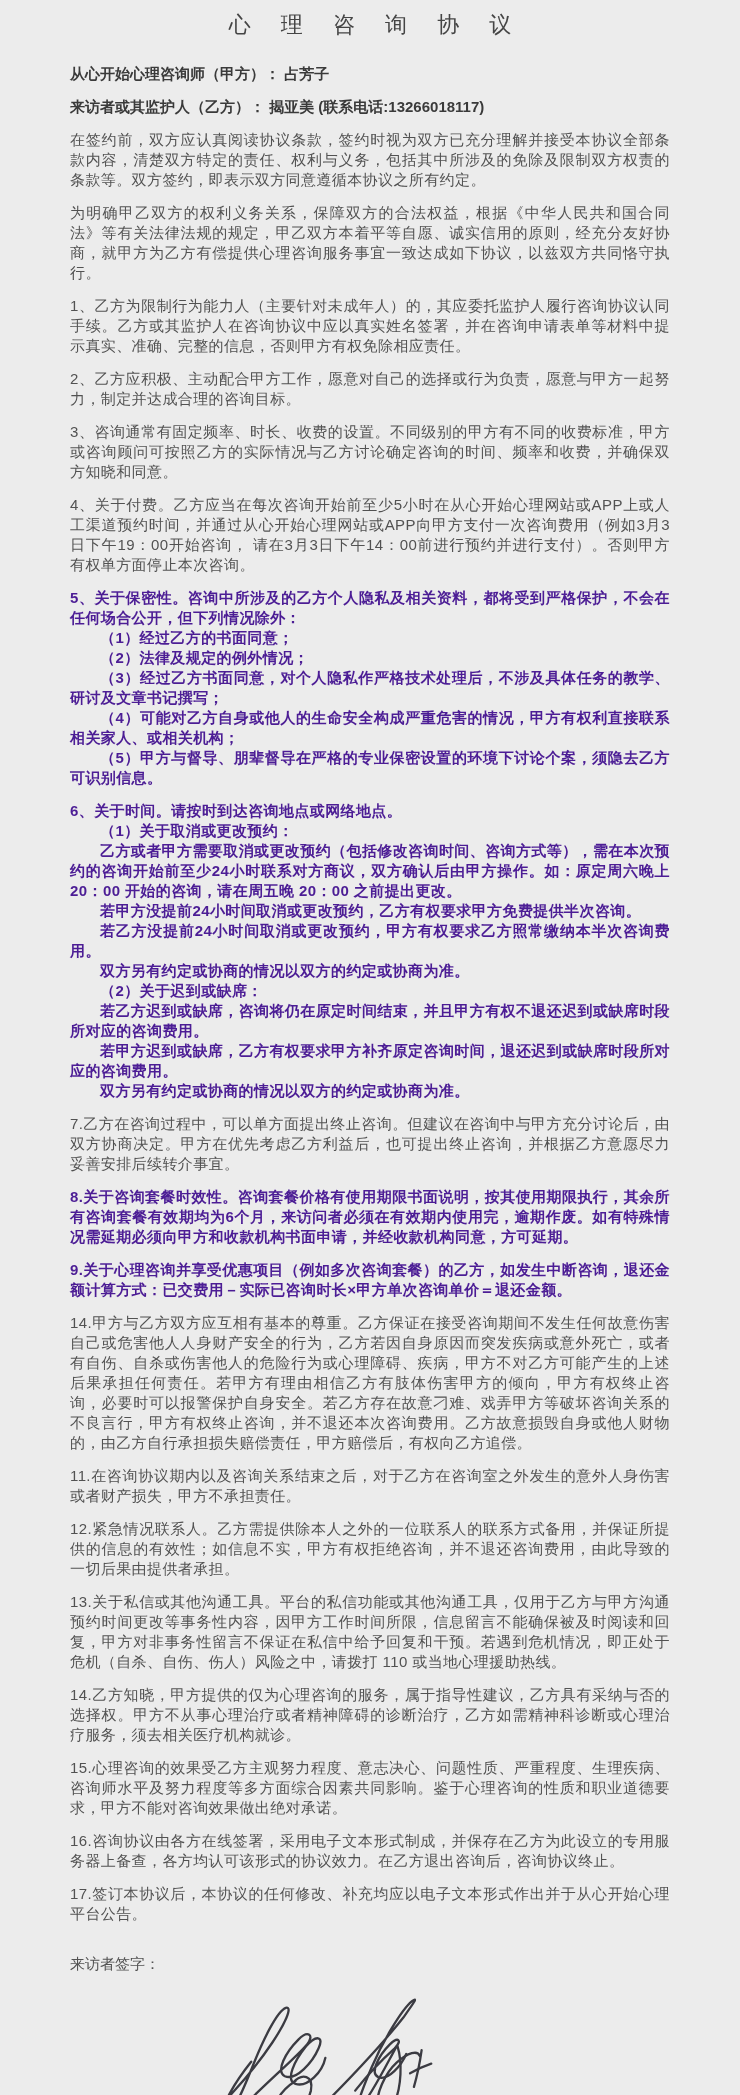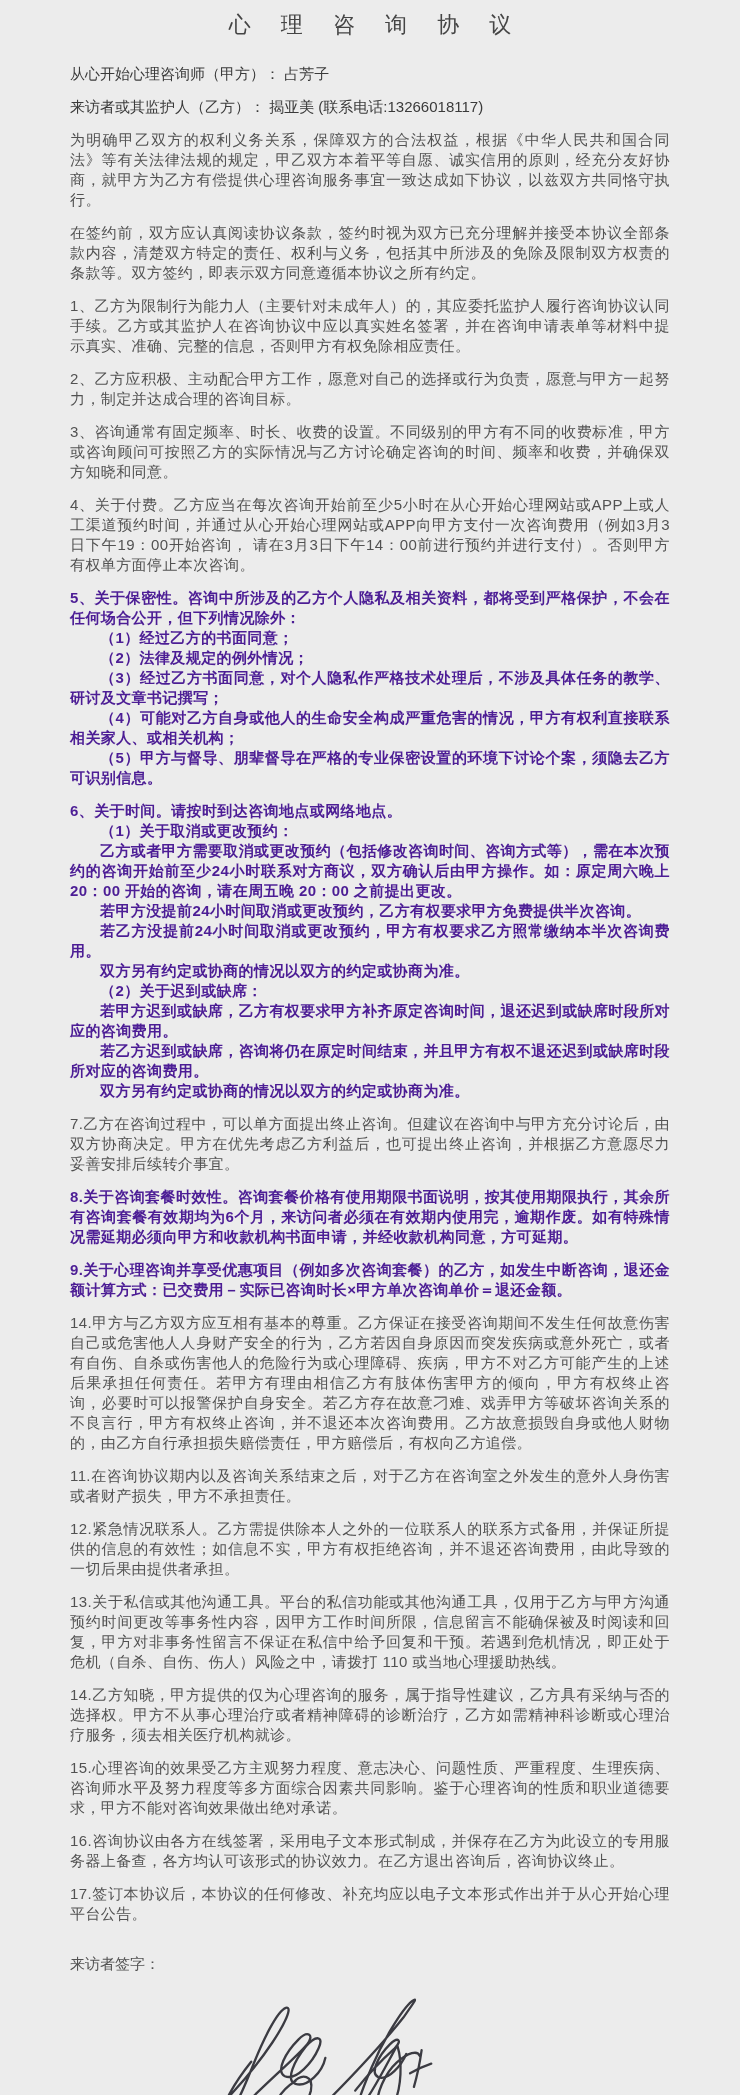--- a/index.html
+++ b/index.html
@@ -19,21 +19,21 @@
   .doc-title{
     font-size:22px;
     font-weight:400;
     color:#454545;
     text-align:center;
     letter-spacing:12px;
     margin:4px 0 24px 0;
     text-indent:12px; 
   }
   .party-line{
-    font-weight:normal;
+    font-weight:bold;
     color:#3a3a3a;
     font-size:15px;
     line-height:20px;
     margin:0 0 13px 0;
   }
   .preamble-paragraph, .cp{
     font-size:15px;
     line-height:20px;
     letter-spacing:0.4px;
     text-align:justify;
@@ -60,22 +60,22 @@
 <body>
 
 <div class="page">
 
   <h1 class="doc-title">心 理 咨 询 协 议</h1>
 
   <p class="party-line">从心开始心理咨询师（甲方）： 占芳子</p>
   <p class="party-line">来访者或其监护人（乙方）： 揭亚美 (联系电话:13266018117)</p>
 
   <div>
+      <p class="preamble-paragraph">在签约前，双方应认真阅读协议条款，签约时视为双方已充分理解并接受本协议全部条款内容，清楚双方特定的责任、权利与义务，包括其中所涉及的免除及限制双方权责的条款等。双方签约，即表示双方同意遵循本协议之所有约定。</p>
       <p class="preamble-paragraph">为明确甲乙双方的权利义务关系，保障双方的合法权益，根据《中华人民共和国合同法》等有关法律法规的规定，甲乙双方本着平等自愿、诚实信用的原则，经充分友好协商，就甲方为乙方有偿提供心理咨询服务事宜一致达成如下协议，以兹双方共同恪守执行。</p>
-      <p class="preamble-paragraph">在签约前，双方应认真阅读协议条款，签约时视为双方已充分理解并接受本协议全部条款内容，清楚双方特定的责任、权利与义务，包括其中所涉及的免除及限制双方权责的条款等。双方签约，即表示双方同意遵循本协议之所有约定。</p>
     </div>
 
   <div>
       <div class="clause">
         <p class="cp">1、乙方为限制行为能力人（主要针对未成年人）的，其应委托监护人履行咨询协议认同手续。乙方或其监护人在咨询协议中应以真实姓名签署，并在咨询申请表单等材料中提示真实、准确、完整的信息，否则甲方有权免除相应责任。</p>
       </div>
       <div class="clause">
         <p class="cp">2、乙方应积极、主动配合甲方工作，愿意对自己的选择或行为负责，愿意与甲方一起努力，制定并达成合理的咨询目标。</p>
       </div>
       <div class="clause">
@@ -93,22 +93,22 @@
         <p class="cp ind">（5）甲方与督导、朋辈督导在严格的专业保密设置的环境下讨论个案，须隐去乙方可识别信息。</p>
       </div>
       <div class="clause bold">
         <p class="cp">6、关于时间。请按时到达咨询地点或网络地点。</p>
         <p class="cp ind">（1）关于取消或更改预约：</p>
         <p class="cp ind">乙方或者甲方需要取消或更改预约（包括修改咨询时间、咨询方式等），需在本次预约的咨询开始前至少24小时联系对方商议，双方确认后由甲方操作。如：原定周六晚上 20：00 开始的咨询，请在周五晚 20：00 之前提出更改。</p>
         <p class="cp ind">若甲方没提前24小时间取消或更改预约，乙方有权要求甲方免费提供半次咨询。</p>
         <p class="cp ind">若乙方没提前24小时间取消或更改预约，甲方有权要求乙方照常缴纳本半次咨询费用。</p>
         <p class="cp ind">双方另有约定或协商的情况以双方的约定或协商为准。</p>
         <p class="cp ind">（2）关于迟到或缺席：</p>
+        <p class="cp ind">若乙方迟到或缺席，咨询将仍在原定时间结束，并且甲方有权不退还迟到或缺席时段所对应的咨询费用。</p>
         <p class="cp ind">若甲方迟到或缺席，乙方有权要求甲方补齐原定咨询时间，退还迟到或缺席时段所对应的咨询费用。</p>
-        <p class="cp ind">若乙方迟到或缺席，咨询将仍在原定时间结束，并且甲方有权不退还迟到或缺席时段所对应的咨询费用。</p>
         <p class="cp ind">双方另有约定或协商的情况以双方的约定或协商为准。</p>
       </div>
       <div class="clause">
         <p class="cp">7.乙方在咨询过程中，可以单方面提出终止咨询。但建议在咨询中与甲方充分讨论后，由双方协商决定。甲方在优先考虑乙方利益后，也可提出终止咨询，并根据乙方意愿尽力妥善安排后续转介事宜。</p>
       </div>
       <div class="clause bold">
         <p class="cp">8.关于咨询套餐时效性。咨询套餐价格有使用期限书面说明，按其使用期限执行，其余所有咨询套餐有效期均为6个月，来访问者必须在有效期内使用完，逾期作废。如有特殊情况需延期必须向甲方和收款机构书面申请，并经收款机构同意，方可延期。</p>
       </div>
       <div class="clause bold">
         <p class="cp">9.关于心理咨询并享受优惠项目（例如多次咨询套餐）的乙方，如发生中断咨询，退还金额计算方式：已交费用－实际已咨询时长×甲方单次咨询单价＝退还金额。</p>

